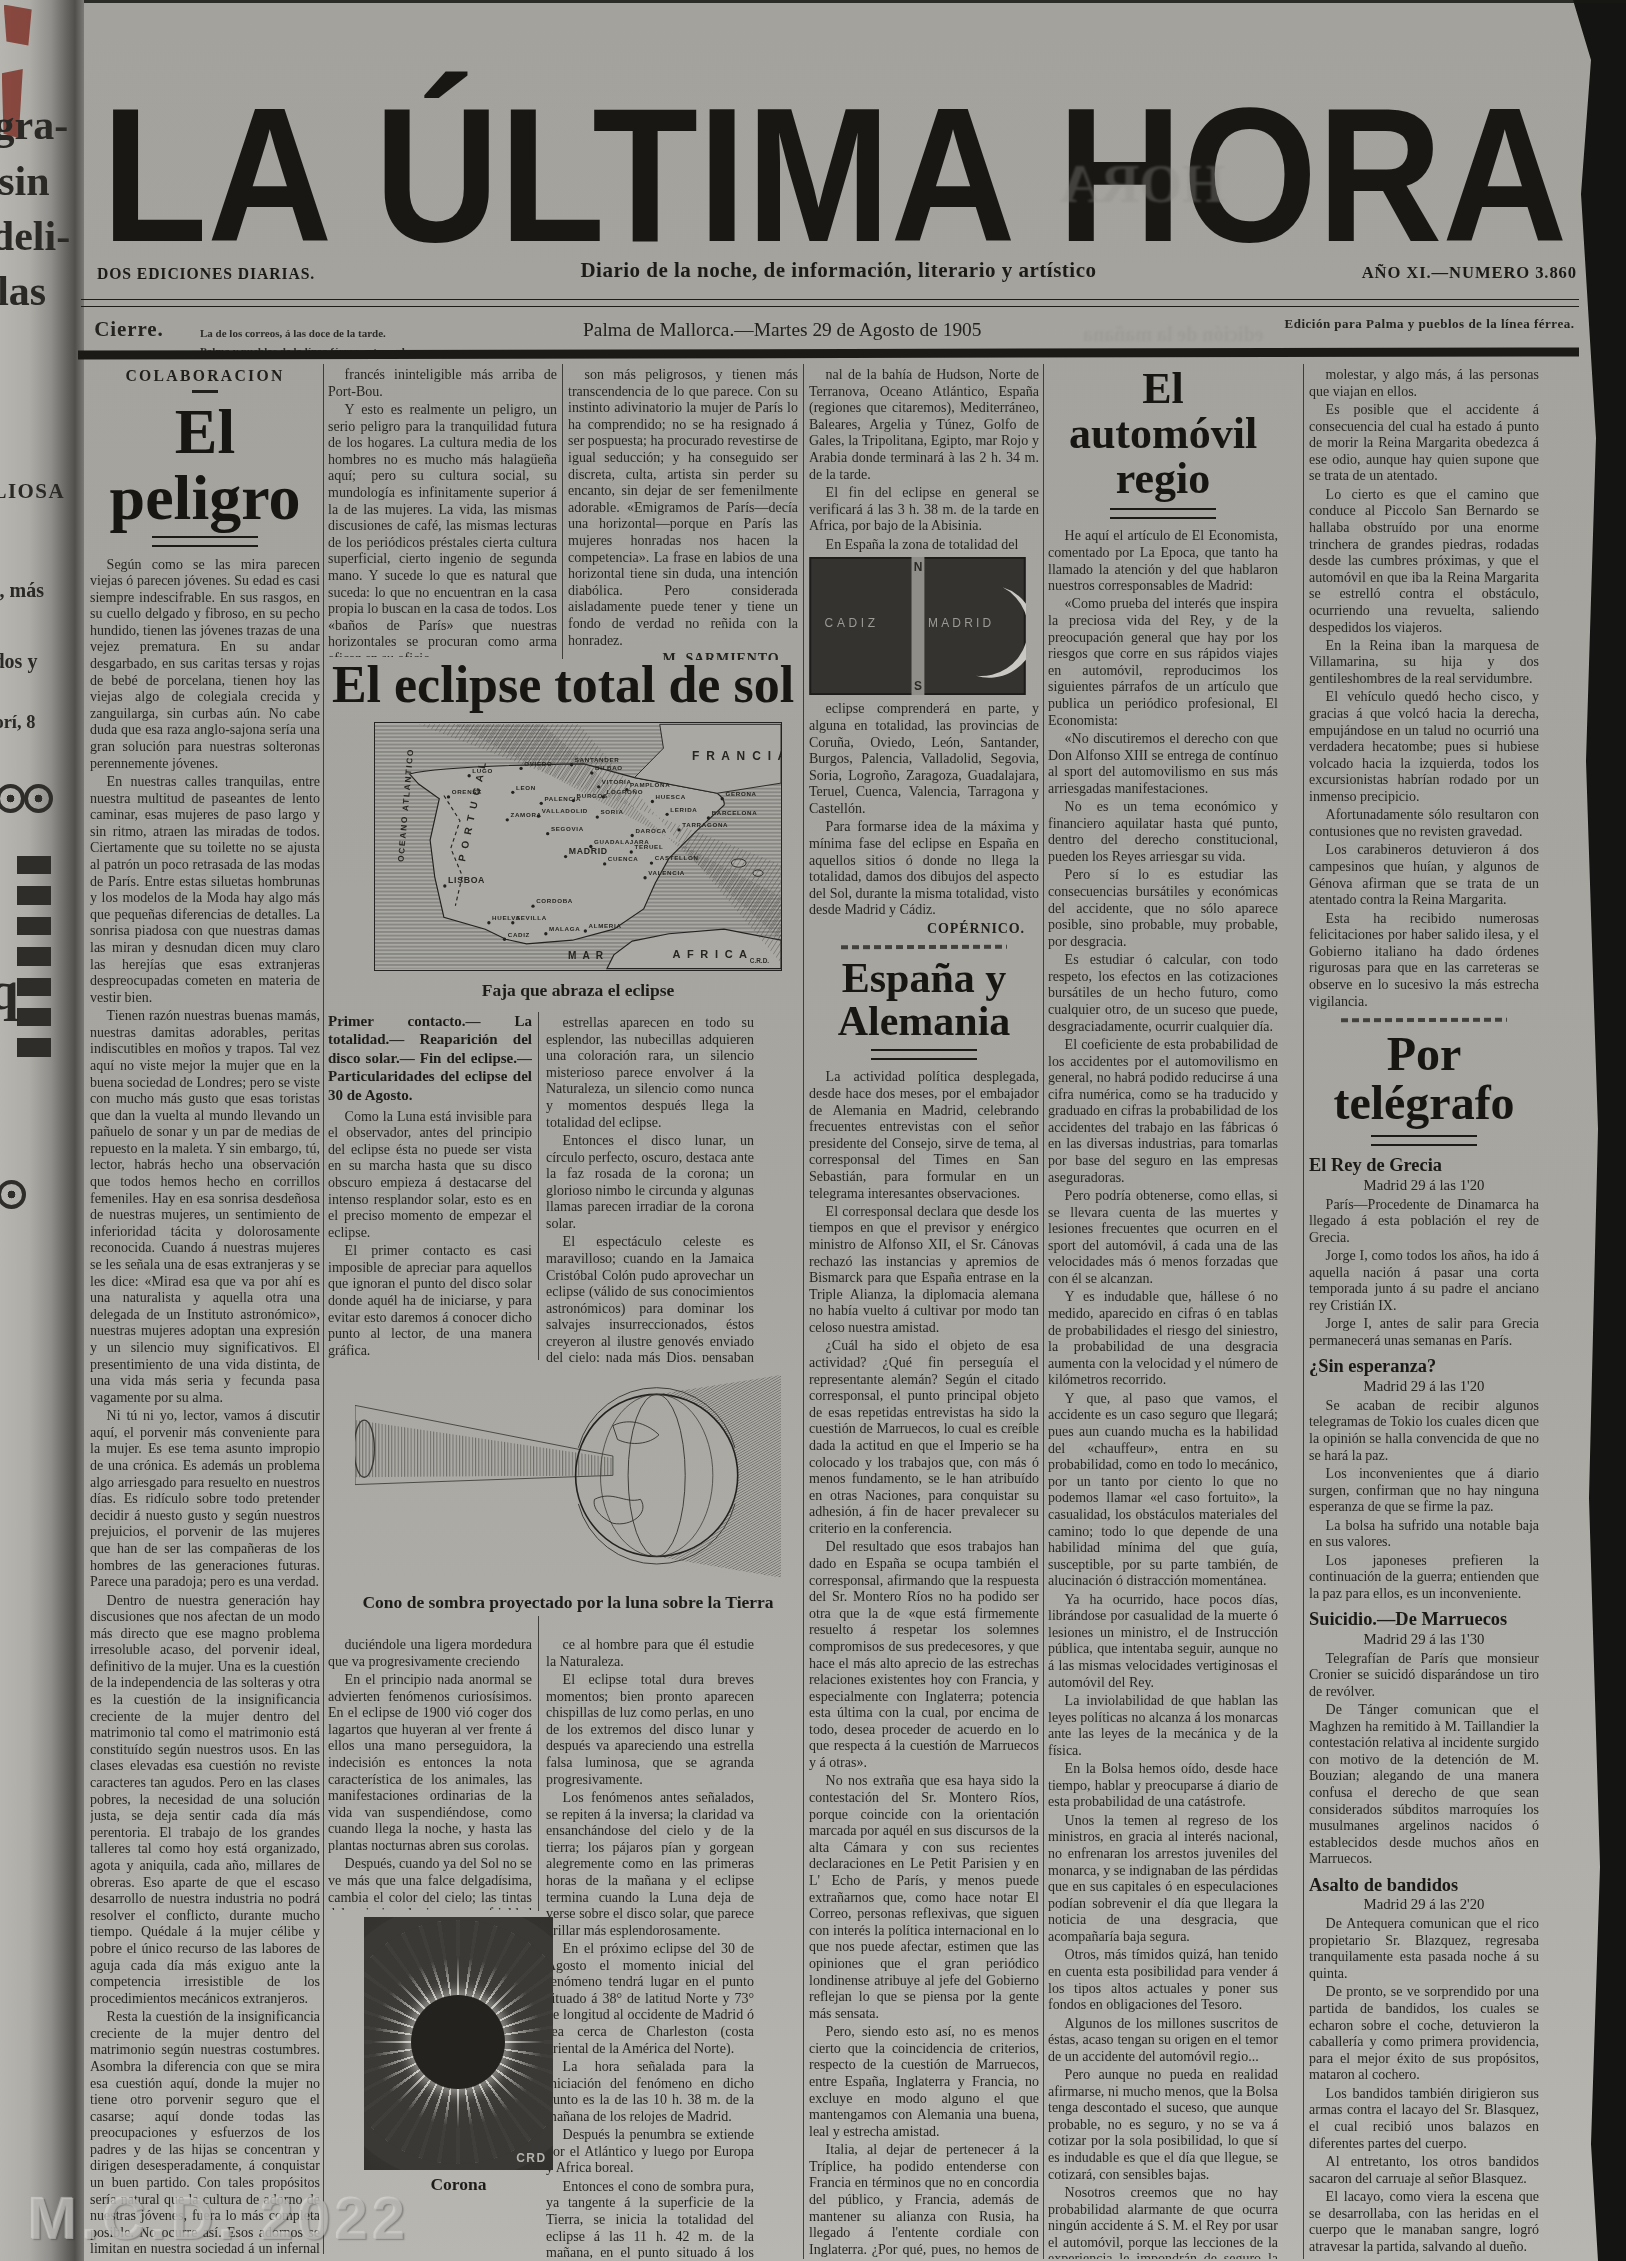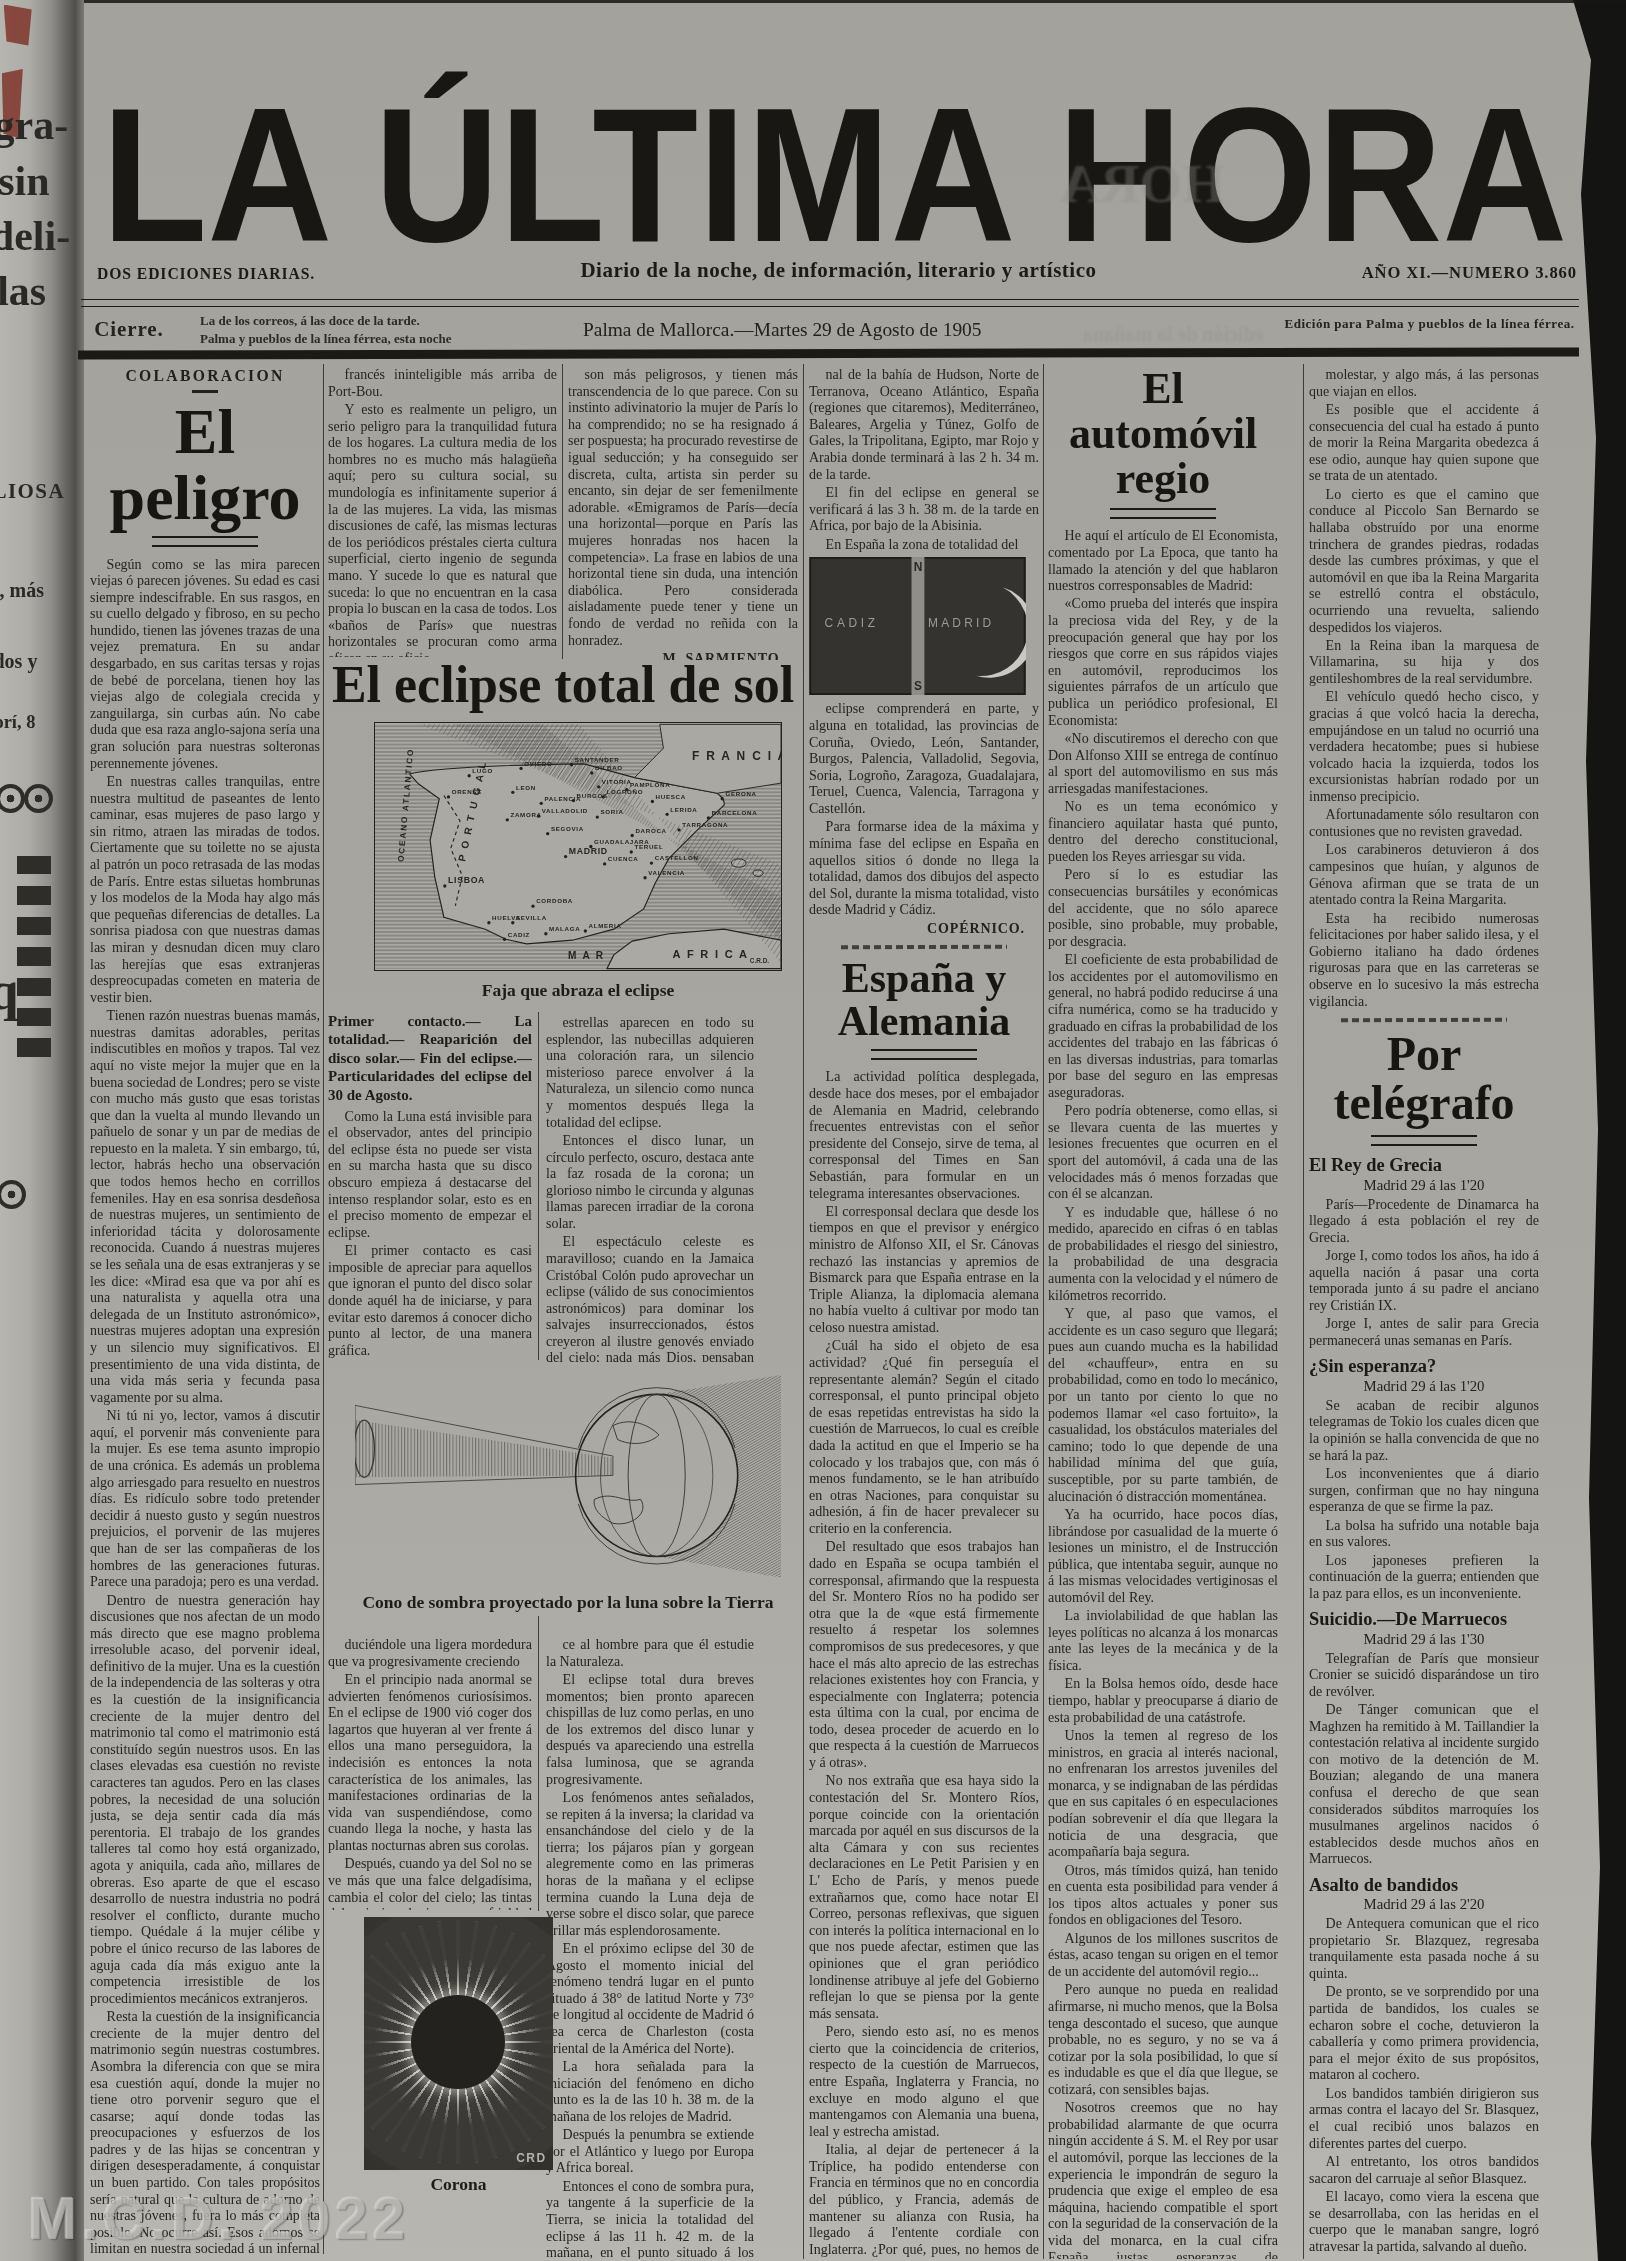--- a/index.html
+++ b/index.html
@@ -18,21 +18,21 @@
   
   .mast-title{position:absolute;left:90px;top:59px;width:1489px;height:217px;}
   .mast-row{position:absolute;left:97px;top:258px;width:1480px;display:flex;align-items:flex-end;justify-content:space-between;font-weight:bold;color:#1c1b18;}
   .mast-editions{font-size:15.7px;letter-spacing:0.9px;}
   .mast-sub{font-size:21px;letter-spacing:0.5px;}
   .mast-issue{font-size:16.6px;letter-spacing:0.9px;}
   .rule-double{position:absolute;left:81px;top:299px;width:1498px;height:5.5px;
         border-top:1.8px solid #1e1d1a;border-bottom:1.4px solid #1e1d1a;}
   .dateline{position:absolute;left:85px;top:310px;width:1494px;height:40px;}
   .cierre{position:absolute;left:9.2px;top:7.4px;font-weight:bold;font-size:21px;letter-spacing:0.9px;}
-  .cierre-small{position:absolute;left:115px;top:2px;font-size:13px;font-weight:bold;line-height:18.4px;color:#2c2b28;}
+  .cierre-small{position:absolute;left:115px;top:14px;font-size:11px;font-weight:bold;line-height:18.4px;color:#2c2b28;}
   .place-date{position:absolute;left:498px;top:9.2px;width:507px;text-align:left;font-size:19.4px;color:#22211e;}
   .edition{position:absolute;right:4.6px;top:5.5px;font-weight:bold;font-size:13px;letter-spacing:0.5px;}
   .rule-thick{position:absolute;left:78px;top:349px;width:1501px;height:9.2px;background:#1b1a17;transform:rotate(-.12deg);}
   
   .col{position:absolute;overflow:hidden;}
   .vrule{position:absolute;width:1.4px;background:#2b2a27;opacity:.85;}
   .para{margin:0 0 1.8px;text-align:justify;text-indent:16.6px;font-size:14px;line-height:16.6px;color:#262520;}
   .kicker{text-align:center;font-weight:bold;font-size:15.7px;letter-spacing:2.3px;color:#21201d;}
   .kdash{width:26px;height:3.2px;background:#21201d;margin:4.6px auto 6.5px;}
   .art-head{font-weight:bold;text-align:center;color:#171613;line-height:1.02;}
@@ -368,20 +368,21 @@
 
   <div class="col" style="left:1048px;top:367px;width:230px;height:1892px;">
     <div class="art-head" style="font-size:44px;">El automóvil regio</div>
     <div class="hl-rule"></div>
     <div>
         <p class="para">He aquí el artículo de El Economista, comentado por La Epoca, que tanto ha llamado la atención y del que hablaron nuestros corresponsables de Madrid:</p>
         <p class="para">«Como prueba del interés que inspira la preciosa vida del Rey, y de la preocupación general que hay por los riesgos que corre en sus rápidos viajes en automóvil, reproducimos los siguientes párrafos de un artículo que publica un periódico profesional, El Economista:</p>
         <p class="para">«No discutiremos el derecho con que Don Alfonso XIII se entrega de contínuo al sport del automovilismo en sus más arriesgadas manifestaciones.</p>
         <p class="para">No es un tema económico y financiero aquilatar hasta qué punto, dentro del derecho constitucional, pueden los Reyes arriesgar su vida.</p>
         <p class="para">Pero sí lo es estudiar las consecuencias bursátiles y económicas del accidente, que no sólo aparece posible, sino probable, muy probable, por desgracia.</p>
+        <p class="para">Es estudiar ó calcular, con todo respeto, los efectos en las cotizaciones bursátiles de un hecho futuro, como cualquier otro, de un suceso que puede, desgraciadamente, ocurrir cualquier día.</p>
         <p class="para">El coeficiente de esta probabilidad de los accidentes por el automovilismo en general, no habrá podido reducirse á una cifra numérica, como se ha traducido y graduado en cifras la probabilidad de los accidentes del trabajo en las fábricas ó en las diversas industrias, para tomarlas por base del seguro en las empresas aseguradoras.</p>
         <p class="para">Pero podría obtenerse, como ellas, si se llevara cuenta de las muertes y lesiones frecuentes que ocurren en el sport del automóvil, á cada una de las velocidades más ó menos forzadas que con él se alcanzan.</p>
         <p class="para">Y es indudable que, hállese ó no medido, aparecido en cifras ó en tablas de probabilidades el riesgo del siniestro, la probabilidad de una desgracia aumenta con la velocidad y el número de kilómetros recorrido.</p>
         <p class="para">Y que, al paso que vamos, el accidente es un caso seguro que llegará; pues aun cuando mucha es la habilidad del «chauffeur», entra en su probabilidad, como en todo lo mecánico, por un tanto por ciento lo que no podemos llamar «el caso fortuito», la casualidad, los obstáculos materiales del camino; todo lo que depende de una habilidad mínima del que guía, susceptible, por su parte también, de alucinación ó distracción momentánea.</p>
         <p class="para">Ya ha ocurrido, hace pocos días, librándose por casualidad de la muerte ó lesiones un ministro, el de Instrucción pública, que intentaba seguir, aunque no á las mismas velocidades vertiginosas el automóvil del Rey.</p>
         <p class="para">La inviolabilidad de que hablan las leyes políticas no alcanza á los monarcas ante las leyes de la mecánica y de la física.</p>
         <p class="para">En la Bolsa hemos oído, desde hace tiempo, hablar y preocuparse á diario de esta probabilidad de una catástrofe.</p>
         <p class="para">Unos la temen al regreso de los ministros, en gracia al interés nacional, no enfrenaran los arrestos juveniles del monarca, y se indignaban de las pérdidas que en sus capitales ó en especulaciones podían sobrevenir el día que llegara la noticia de una desgracia, que acompañaría baja segura.</p>
         <p class="para">Otros, más tímidos quizá, han tenido en cuenta esta posibilidad para vender á los tipos altos actuales y poner sus fondos en obligaciones del Tesoro.</p>
         <p class="para">Algunos de los millones suscritos de éstas, acaso tengan su origen en el temor de un accidente del automóvil regio...</p>

